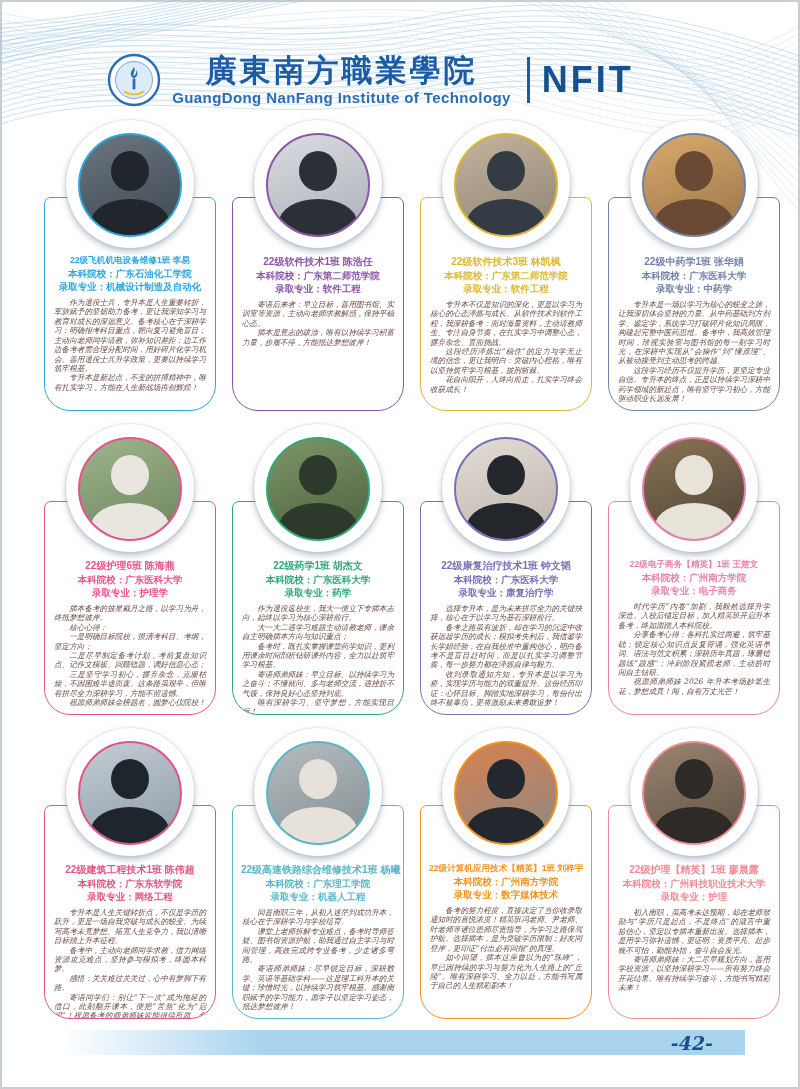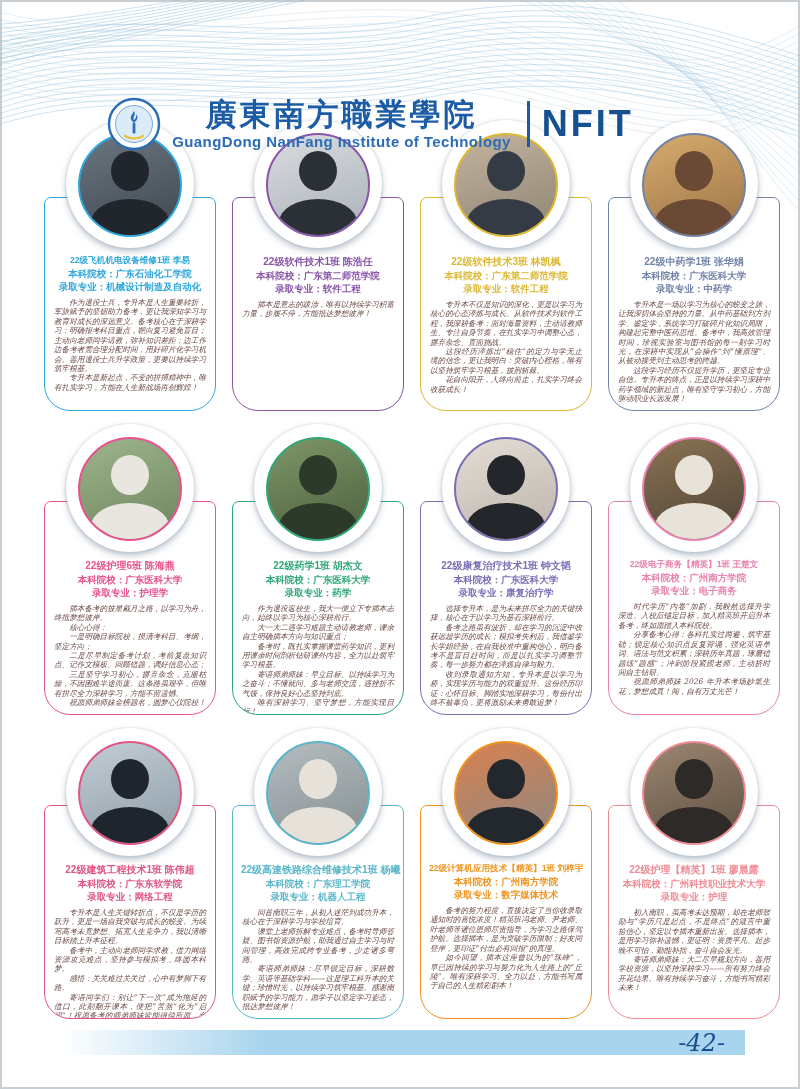--- a/index.html
+++ b/index.html
@@ -4,21 +4,21 @@
 <style>
   html,body{margin:0;padding:0;}
   body{
     width:800px;height:1089px;position:relative;overflow:hidden;background:#ffffff;
     font-family:"Liberation Sans",sans-serif;
     box-shadow:inset 0 0 0 2px #c9ced2;
   }
   
   #waves{position:absolute;top:0;left:0;z-index:0;pointer-events:none;}
   
-  .header{position:absolute;top:52px;left:0;width:740px;display:flex;justify-content:center;align-items:center;z-index:2;margin-top:44px;}
+  .header{position:absolute;top:52px;left:0;width:740px;display:flex;justify-content:center;align-items:center;z-index:2;}
   .logo{width:56px;height:56px;flex:0 0 auto;margin-right:10px;}
   .title-block{display:flex;flex-direction:column;align-items:center;}
   .title-zh{font-family:"Liberation Serif",serif;font-weight:bold;font-size:31px;color:#1c5ca6;letter-spacing:3px;line-height:1;}
   .title-en{font-size:15px;color:#2a6db5;letter-spacing:.4px;margin-top:3px;font-weight:bold;}
   .hdr-divider{width:3px;height:46px;background:#1c5ca6;margin:0 12px 0 16px;}
   .abbr{font-size:36px;font-weight:900;color:#15518f;letter-spacing:3px;line-height:1;}
   
   .grid{position:absolute;top:133px;left:36px;z-index:1;display:grid;grid-template-columns:repeat(4,188px);grid-auto-rows:304px;}
   .profile{position:relative;width:188px;height:304px;}
   .card{
@@ -44,21 +44,21 @@
     font-size:7.6px;line-height:1.24;text-align:justify;
   }
   .body p{margin:0;text-indent:2em;}
   
   .footer-bar{
     position:absolute;top:1030px;left:60px;width:685px;height:25px;z-index:2;
     background:linear-gradient(90deg,rgba(168,212,238,0) 0%,#a8d4ee 30%,#a8d4ee 100%);
     display:flex;align-items:center;justify-content:flex-end;padding-right:0;box-sizing:border-box;
   }
   .page-num{
-    font-family:"DejaVu Serif",serif;font-style:italic;font-weight:normal;font-size:24px;color:#174f8e;margin-right:20px;
+    font-family:"DejaVu Serif",serif;font-style:italic;font-weight:bold;font-size:19px;color:#174f8e;margin-right:32px;
   }
 </style>
 </head>
 <body>
 
 <svg id="waves" width="800" height="230" viewBox="0 0 800 230">
     <path d="M -30 54 C 120 -8, 250 52, 430 16 C 570 -12, 690 18, 830 66" fill="none" stroke="#9fc6e0" stroke-width="1" opacity="0.5"></path>
     <path d="M -30 59.4 C 120 -2.5999999999999996, 250 57.4, 430 21.4 C 570 -6.6, 690 23.4, 830 71.4" fill="none" stroke="#9fc6e0" stroke-width="1" opacity="0.5"></path>
     <path d="M -30 64.8 C 120 2.8000000000000007, 250 62.8, 430 26.8 C 570 -1.1999999999999993, 690 28.8, 830 76.8" fill="none" stroke="#9fc6e0" stroke-width="1" opacity="0.5"></path>
     <path d="M -30 70.2 C 120 8.200000000000003, 250 68.2, 430 32.2 C 570 4.200000000000003, 690 34.2, 830 82.2" fill="none" stroke="#9fc6e0" stroke-width="1" opacity="0.5"></path>
@@ -141,20 +141,21 @@
   </div>
 
   <div class="profile" style="--accent: #8a56a8; --pbg1: #d9dcdf; --pbg2: #aab1b8; --pfg: #2b2f36;">
     <div class="card">
       <div class="name-block">
         <div class="name-line1" style="font-size: 10px;">22级软件技术1班 陈浩任</div>
         <div class="name-line2">本科院校：广东第二师范学院</div>
         <div class="name-line3">录取专业：软件工程</div>
       </div>
       <div class="body">
+          <p>寄语后来者：早立目标，善用图书馆、实训室等资源，主动向老师求教解惑，保持平稳心态。</p>
           <p>插本是意志的跋涉，唯有以持续学习积蓄力量，步履不停，方能抵达梦想彼岸！</p>
         </div>
     </div>
     <div class="collar"></div>
     <div class="photo"></div>
   </div>
 
   <div class="profile" style="--accent: #dcb832; --pbg1: #c3b49d; --pbg2: #8e8374; --pfg: #343b44;">
     <div class="card">
       <div class="name-block">

